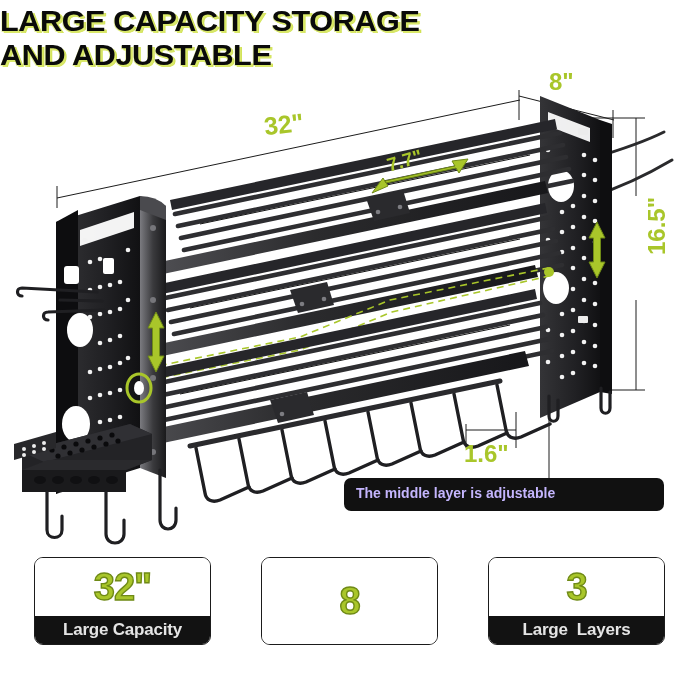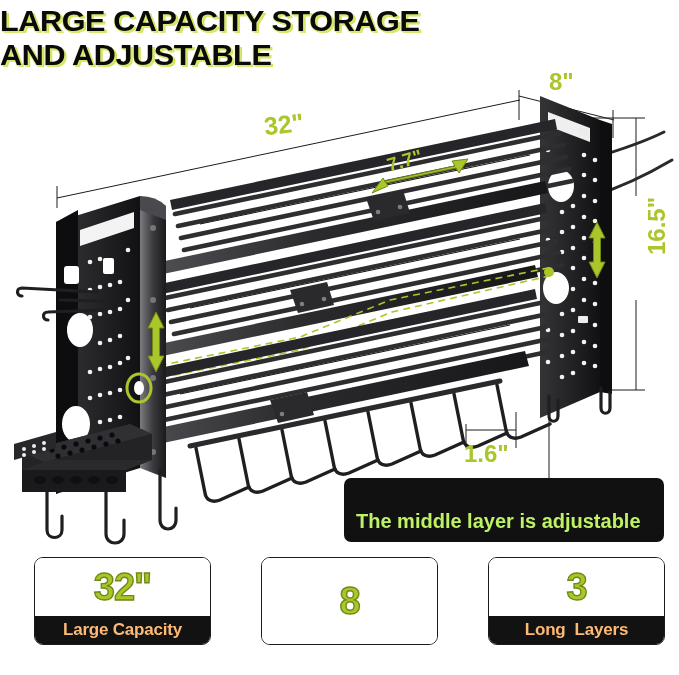--- a/index.html
+++ b/index.html
@@ -79,25 +79,24 @@
     width: 320px;
     padding: 7px 12px 9px 12px;
     background: #111111;
     border-radius: 7px;
     z-index: 35;
   }
   #callout .ctxt {
     display: block;
     font-family: "Liberation Sans", sans-serif;
     font-weight: bold;
-    font-size: 20px;
+    font-size: 14px;
     line-height: 1.22;
-    color: #bef264;
+    color: #c4b5fd;
     white-space: nowrap;
-    margin-top: 24px;
   }
 
   
   .badge {
     position: absolute;
     width: 177px;
     height: 88px;
     background: #ffffff;
     border: 1.4px solid #1b1b1b;
     border-radius: 9px;
@@ -126,21 +125,21 @@
     height: 28px;
     background: #121212;
     display: flex;
     align-items: center;
     justify-content: center;
   }
   .badge .cap {
     font-family: "Liberation Sans", sans-serif;
     font-weight: bold;
     font-size: 17px;
-    color: #fdba74;
+    color: #e5e5e5;
     white-space: pre;
     letter-spacing: -0.2px;
   }
   #badge-0 { left: 34px;  top: 557px; }
   #badge-1 { left: 261px; top: 557px; }
   #badge-2 { left: 488px; top: 557px; }
 </style>
 </head>
 <body>
 
@@ -489,17 +488,17 @@
     <div class="num-zone">
       <span class="num">8</span>
     </div>
   </div>
 
   <div class="badge" id="badge-2">
     <div class="num-zone">
       <span class="num">3</span>
     </div>
     <div class="cap-zone">
-      <span class="cap">Long  Layers</span>
+      <span class="cap">Large  Layers</span>
     </div>
   </div>
 
 </div>
 
 </body></html>

